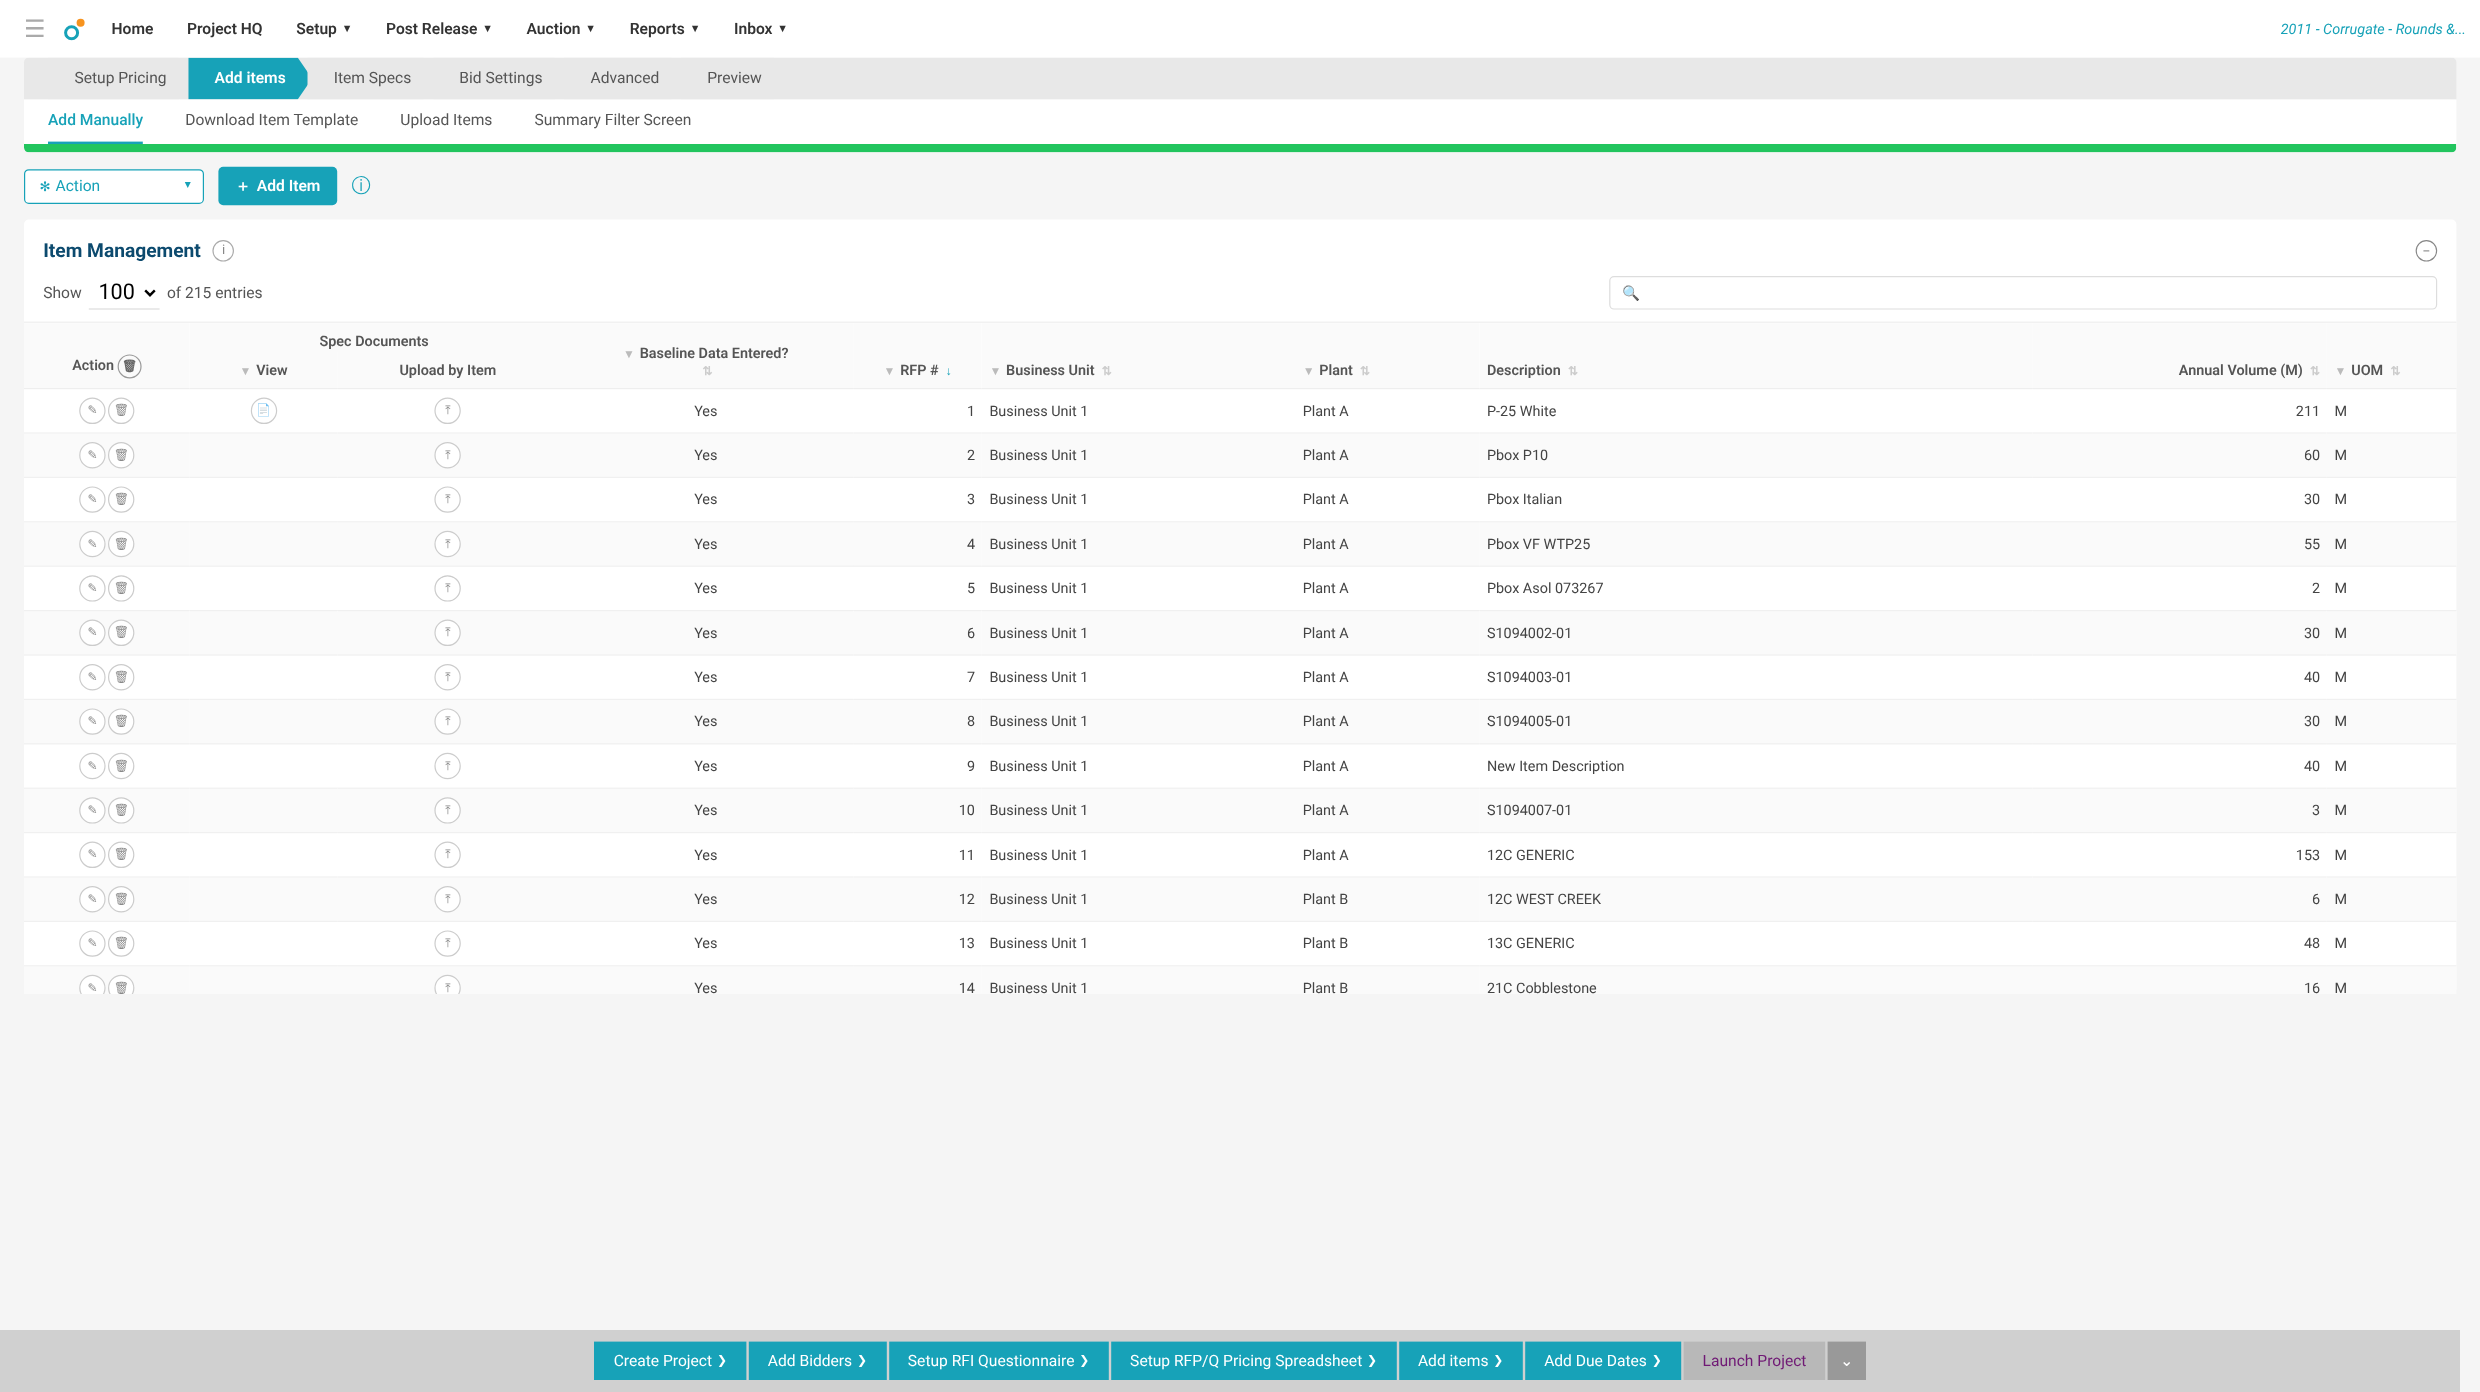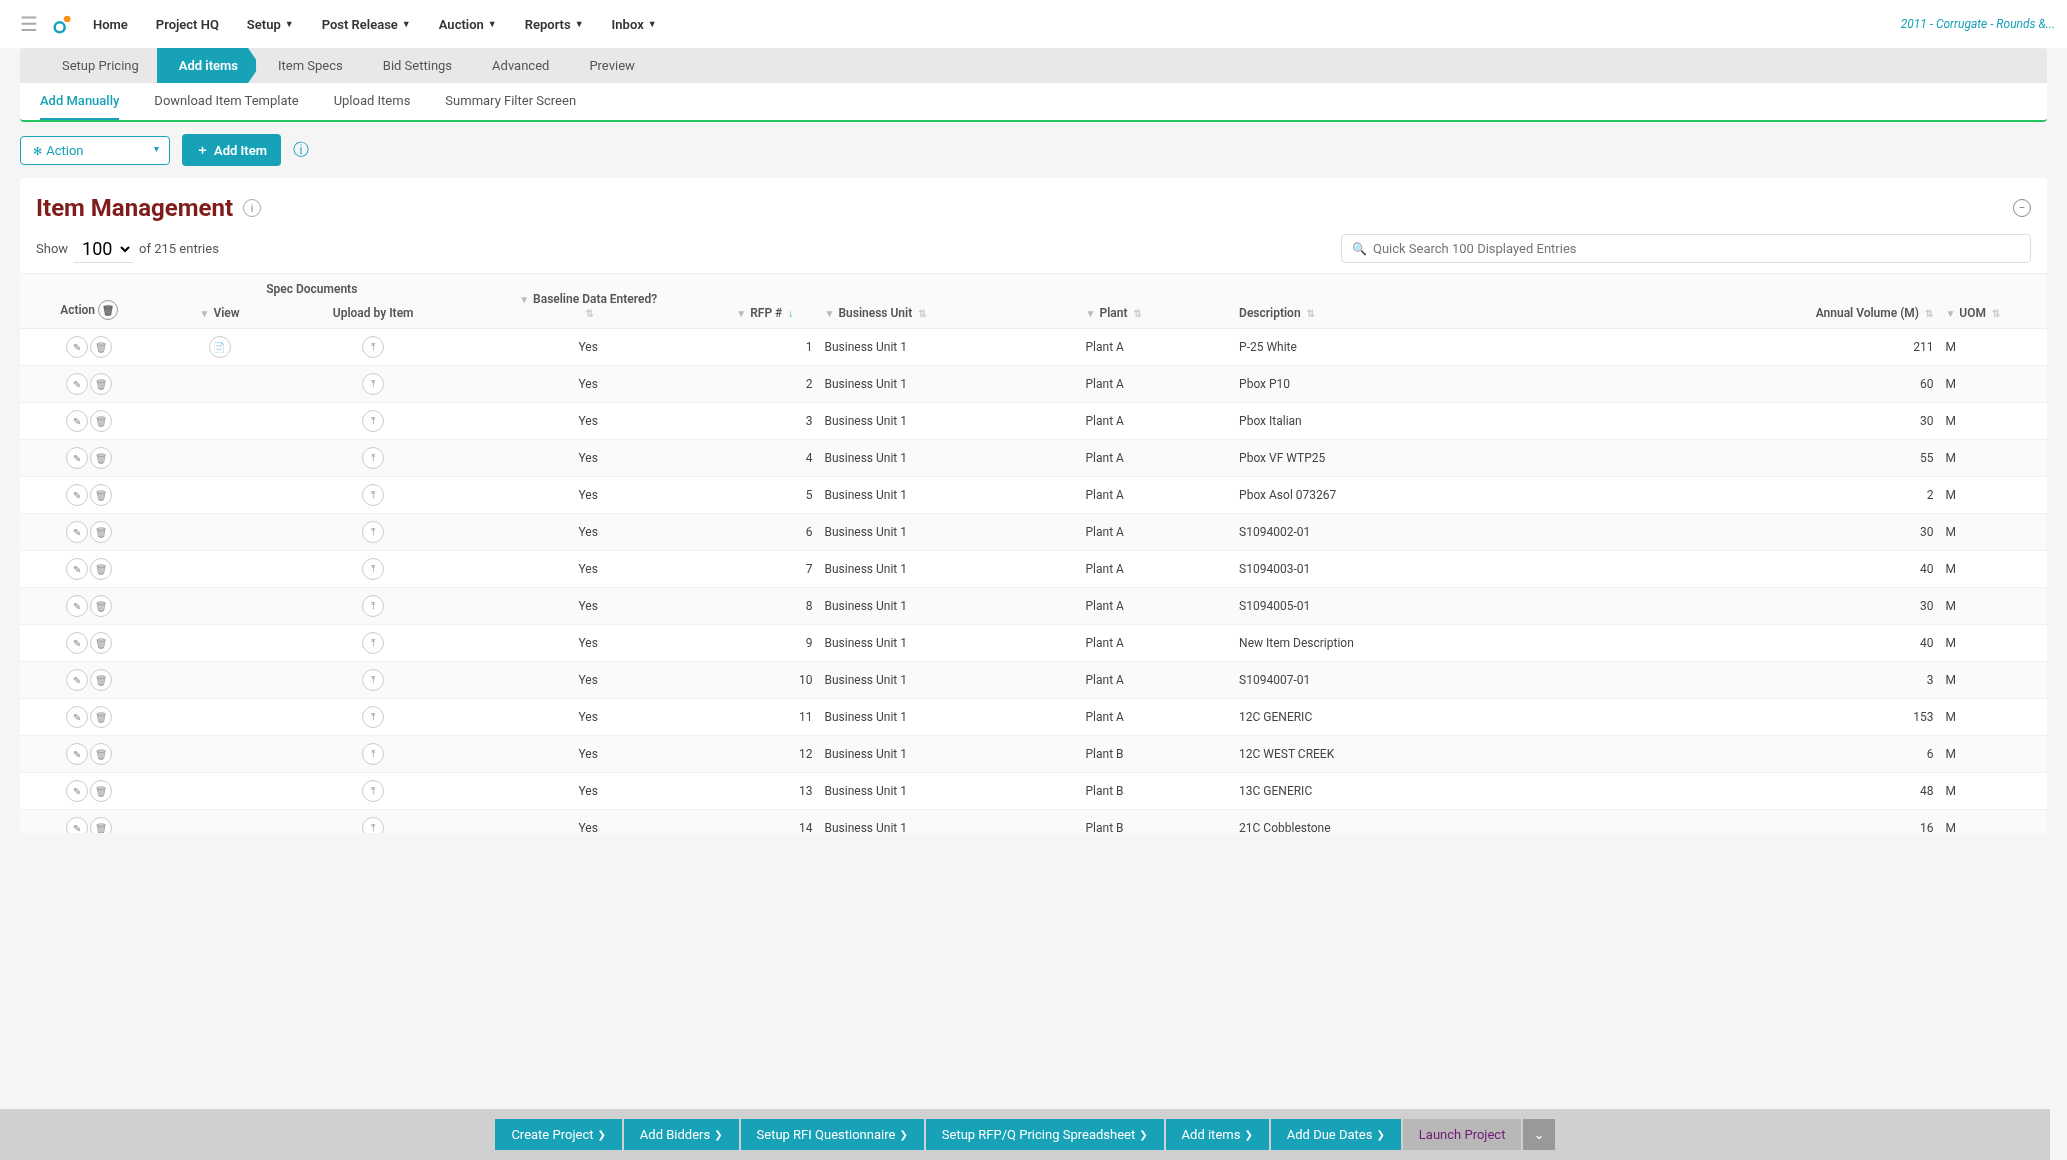--- a/index.html
+++ b/index.html
@@ -12,34 +12,34 @@
 .nav-items { display: flex; gap: 28px; }
 .nav-item { color: #333; font-weight: 600; font-size: 13px; cursor: pointer; display: flex; align-items: center; gap: 4px; }
 .nav-item .caret { font-size: 9px; }
 .project-label { position: absolute; right: 12px; color: #17a2b8; font-style: italic; font-size: 12px; }
 
 .steps-bar { background: #e8e8e8; padding: 0 20px; margin: 0 20px; border-radius: 4px 4px 0 0; display:flex; }
 .step-tabs { display: flex; }
 .step-tab { padding: 10px 22px; font-size: 13px; color: #555; cursor: pointer; position: relative; background:#e8e8e8; clip-path: polygon(0 0, calc(100% - 12px) 0, 100% 50%, calc(100% - 12px) 100%, 0 100%); margin-right: -4px;}
 .step-tab.active { background: #17a2b8; color: #fff; font-weight:600;}
 
-.sub-tabs { background:#fff; margin: 0 20px; border-radius: 0 0 4px 4px; padding: 0 20px; display:flex; gap: 35px; border-bottom:2px solid #22c55e;}
+.sub-tabs { background:#fff; margin: 0 20px; border-radius: 0 0 4px 4px; padding: 0 20px; display:flex; gap: 35px; border-bottom:7px solid #22c55e;}
 .sub-tab { padding: 10px 0; font-size: 13px; color:#555; cursor:pointer; border-bottom: 2px solid transparent;}
 .sub-tab.active { color:#17a2b8; border-bottom-color:#17a2b8; font-weight:500;}
 
 .toolbar { margin: 12px 20px; display:flex; gap:12px; align-items:center;}
 .action-dropdown { border:1px solid #17a2b8; color:#17a2b8; background:#fff; padding: 6px 30px 6px 12px; border-radius:4px; font-size:13px; cursor:pointer; position:relative; width:150px; text-align:left;}
 .action-dropdown::before { content:"✻"; font-size:11px; margin-right:4px; color:#17a2b8;}
 .action-dropdown::after { content:"▾"; position:absolute; right:10px; color:#17a2b8; font-size:10px;}
 .add-item-btn { background:#17a2b8; color:#fff; border:none; padding:7px 14px; border-radius:4px; font-size:13px; font-weight:600; cursor:pointer; display:flex; align-items:center; gap:5px;}
 .help-icon { color:#17a2b8; font-size:16px; cursor:pointer;}
 
 .panel { background:#fff; margin: 0 20px 20px; border-radius:4px; padding: 16px 0 0; }
 .panel-header { display:flex; align-items:center; padding: 0 16px 12px; gap:10px;}
-.panel-title { font-size:24px; font-weight:700; color:#7f1d1d;}
+.panel-title { font-size:16px; font-weight:700; color:#0c4a6e;}
 .info-icon-circle { width:18px; height:18px; border:1px solid #aaa; border-radius:50%; display:inline-flex; align-items:center; justify-content:center; font-size:11px; color:#888; cursor:pointer;}
 .collapse-icon { margin-left:auto; width:18px; height:18px; border:1px solid #888; border-radius:50%; display:flex; align-items:center; justify-content:center; font-size:12px; color:#888; cursor:pointer;}
 
 .table-controls { display:flex; align-items:center; padding: 0 16px 10px; gap:6px; font-size:13px; color:#555;}
 .show-select { border:none; border-bottom:1px solid #ddd; font-size:18px; padding:2px 4px; background:transparent;}
 .search-box { margin-left:auto; width:690px; border:1px solid #ddd; border-radius:4px; padding: 6px 10px; display:flex; align-items:center; gap:6px;}
 .search-box input { border:none; outline:none; font-size:13px; flex:1;}
 .search-icon-sm { color:#888; font-size:12px;}
 
 .table-wrap { overflow:auto; max-height:560px; border-top:1px solid #eee;}
@@ -125,21 +125,20 @@
     <span class="panel-title">Item Management</span>
     <span class="info-icon-circle">i</span>
     <span class="collapse-icon">−</span>
   </div>
   <div class="table-controls">
     <span>Show</span>
     <select class="show-select"><option>100</option></select>
     <span>of 215 entries</span>
     <div class="search-box">
       <span class="search-icon-sm">🔍</span>
-      <input placeholder="Quick Search 100 Displayed Entries" style="">
     </div>
   </div>
 
   <div class="table-wrap">
     <table>
       <thead>
         <tr>
           <th rowspan="2" class="center col-action"><span>Action</span> <span class="delete-hdr-icon">🗑</span></th>
           <th colspan="2" class="spec-group">Spec Documents</th>
           <th rowspan="2" class="center col-baseline"><span class="filter-icon">▼</span><span>Baseline Data Entered?</span><br><span class="sort-icons">⇅</span></th>

